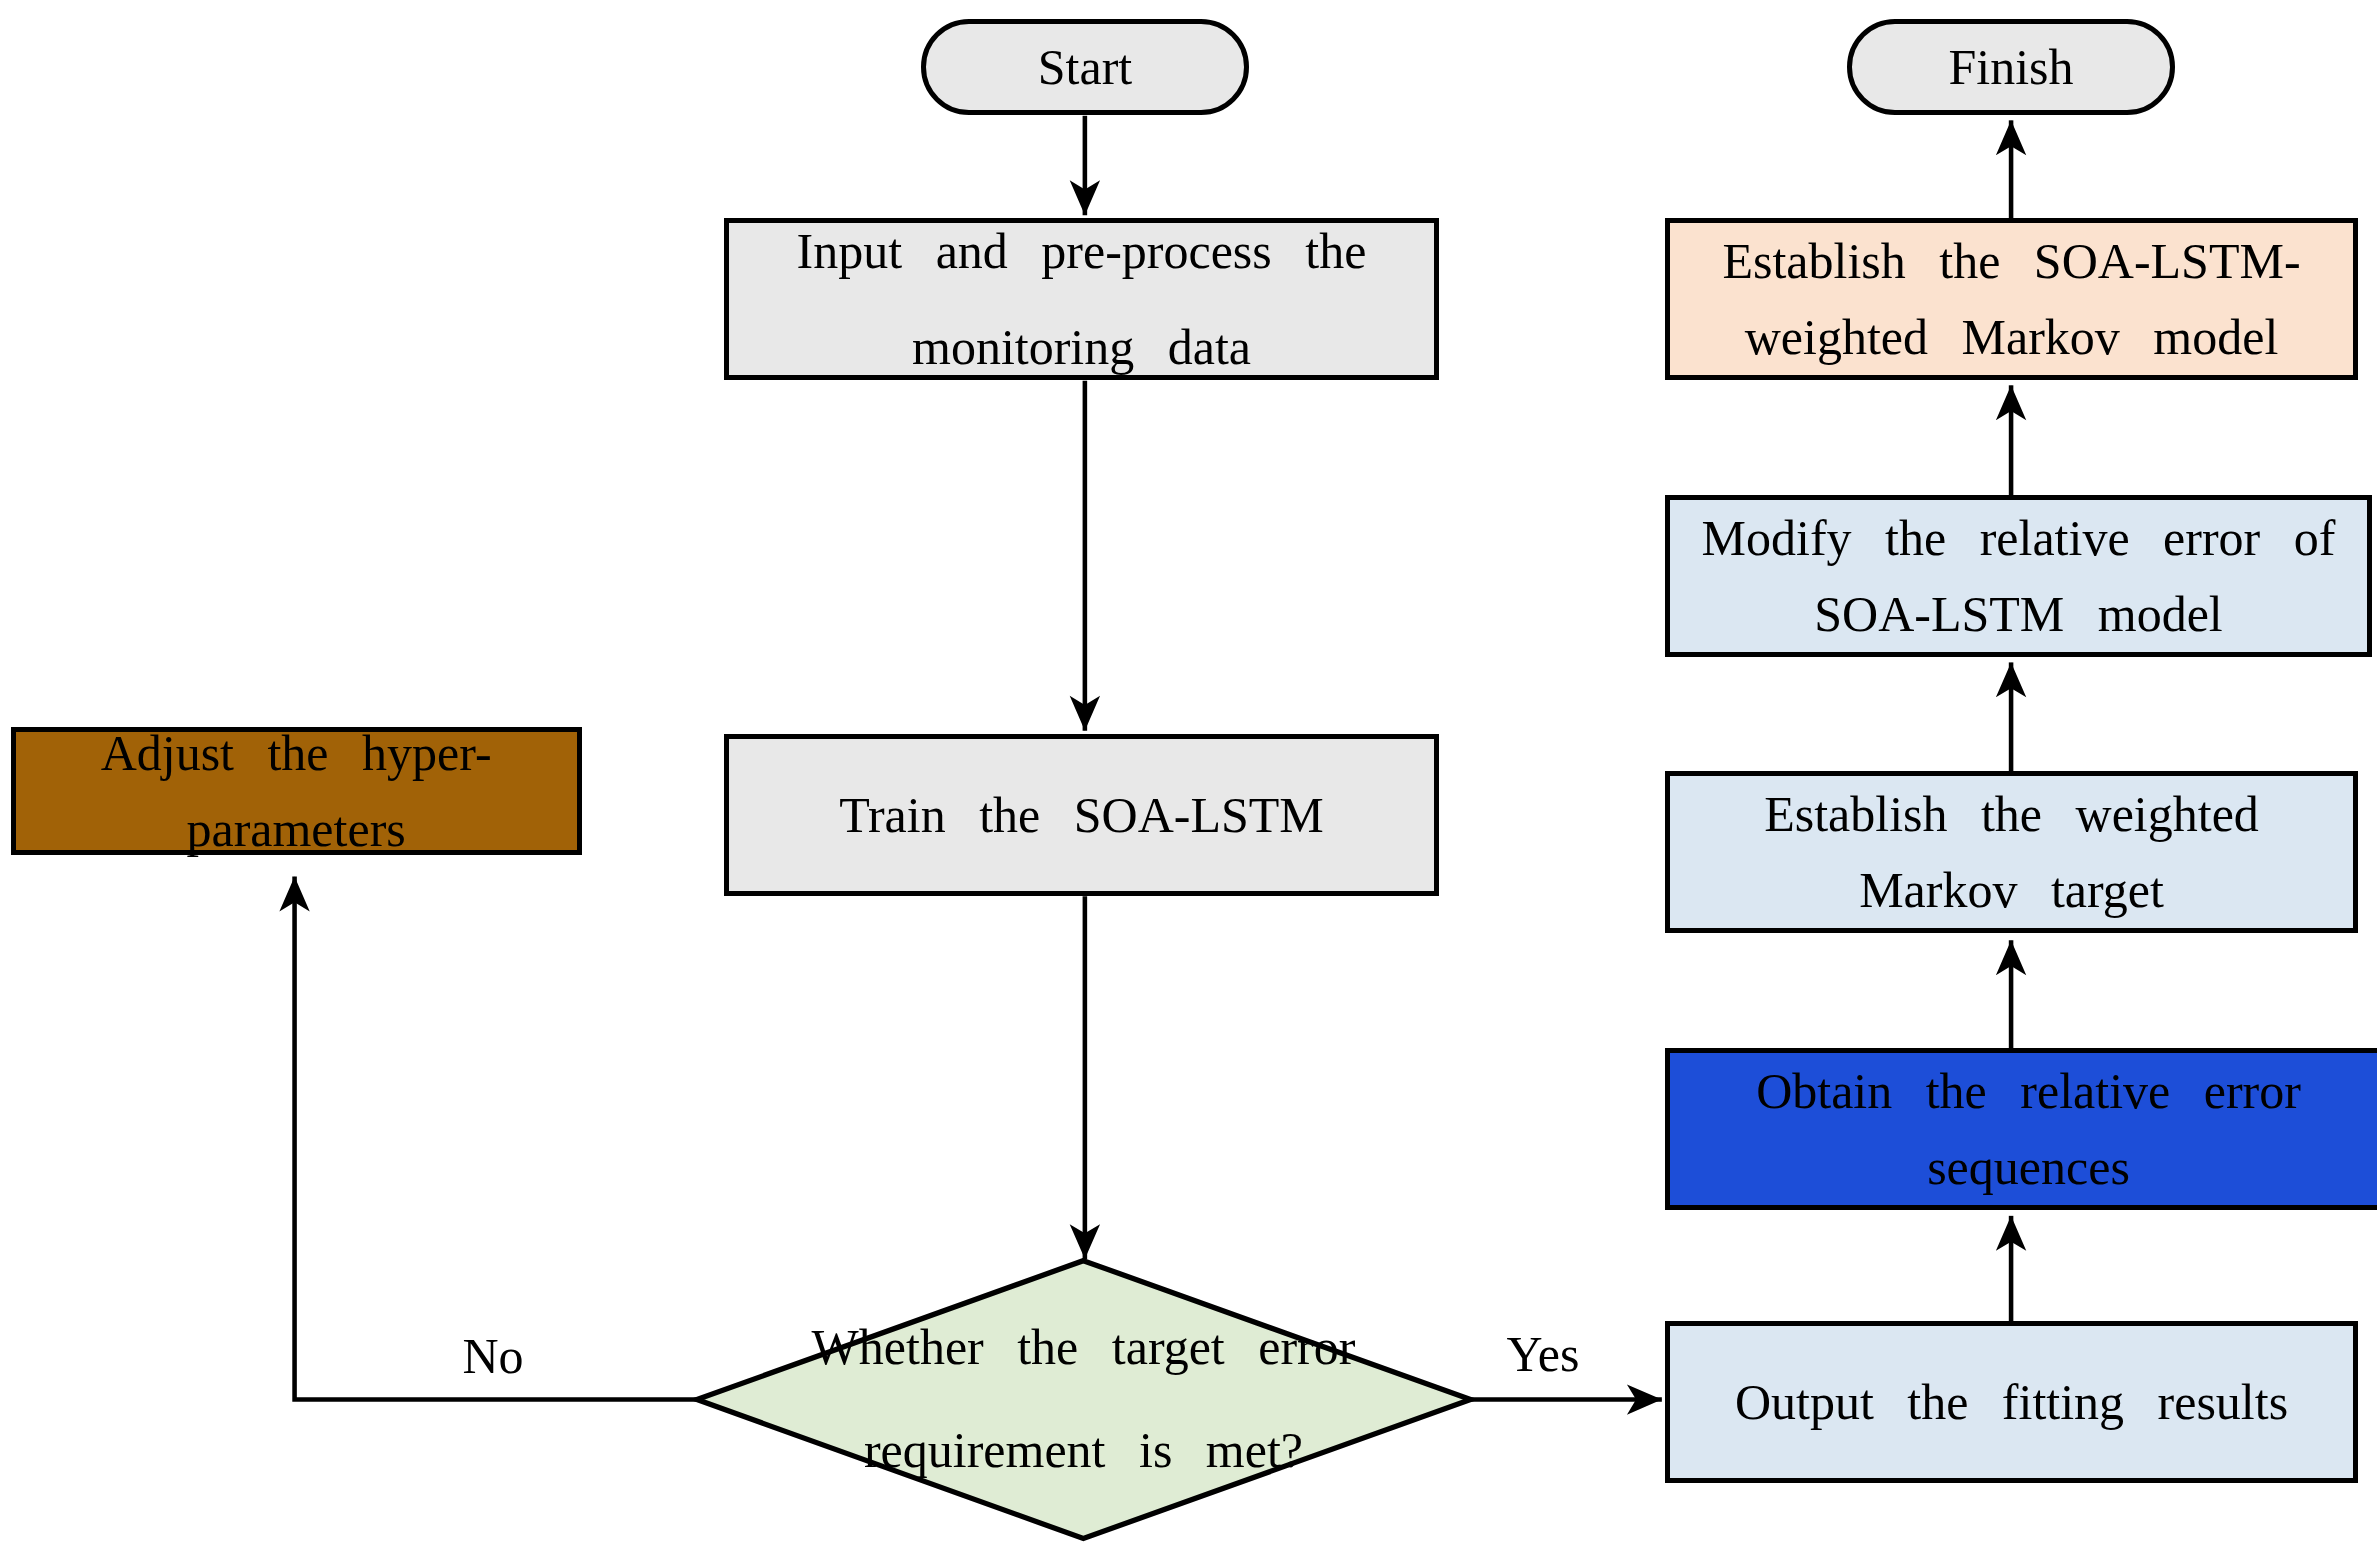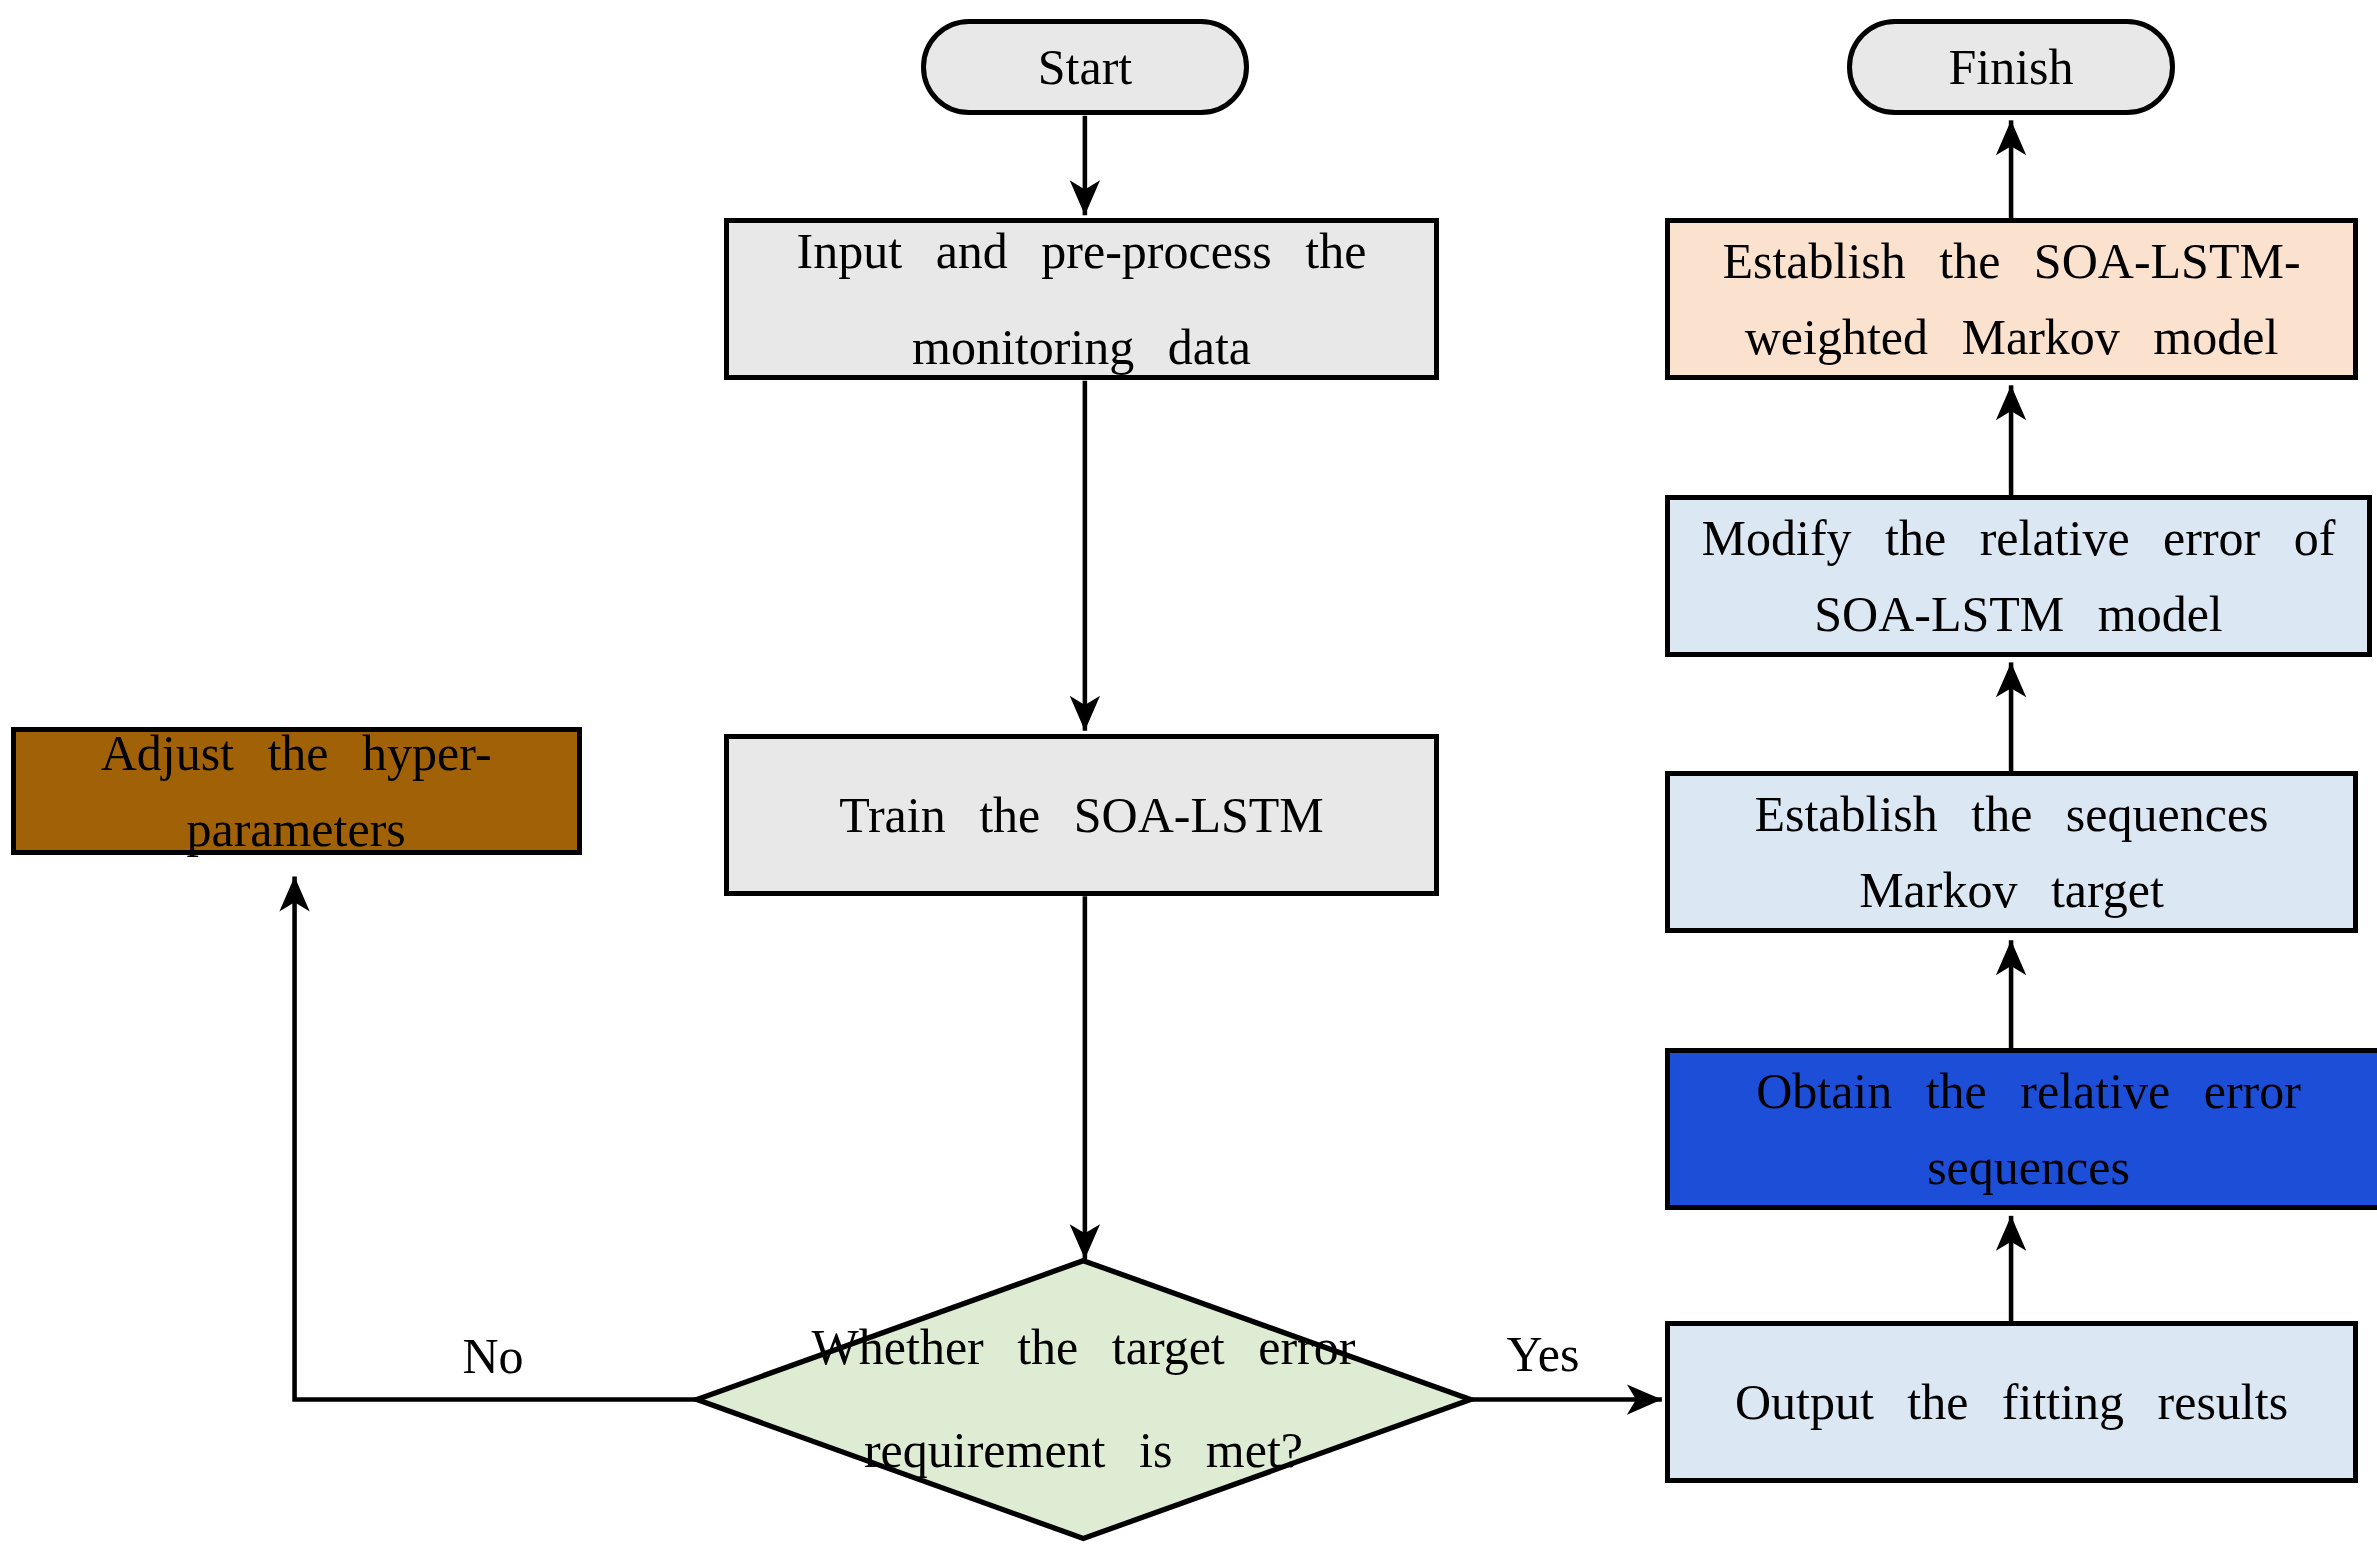--- a/index.html
+++ b/index.html
@@ -106,21 +106,21 @@
   <div class="node" style="left: 1665px; top: 1321px; width: 693px; height: 162px; background-color: rgb(219, 231, 242);">
     <span class="line-txt">Output the fitting results</span>
   </div>
 
   <div class="node" style="left: 1665px; top: 1048px; width: 727px; height: 162px; background-color: #1d4ed8;">
     <span class="line-txt">Obtain the relative error</span>
     <span class="line-txt">sequences</span>
   </div>
 
   <div class="node" style="left: 1665px; top: 771px; width: 693px; height: 162px; background-color: rgb(219, 231, 242);">
-    <span class="line-txt">Establish the sequences</span>
+    <span class="line-txt">Establish the weighted</span>
     <span class="line-txt">Markov target</span>
   </div>
 
   <div class="node" style="left: 1665px; top: 495px; width: 707px; height: 162px; background-color: rgb(219, 231, 242);">
     <span class="line-txt">Modify the relative error of</span>
     <span class="line-txt">SOA-LSTM model</span>
   </div>
 
   <div class="node" style="left: 1665px; top: 218px; width: 693px; height: 162px; background-color: rgb(251, 226, 207);">
     <span class="line-txt">Establish the SOA-LSTM-</span>

